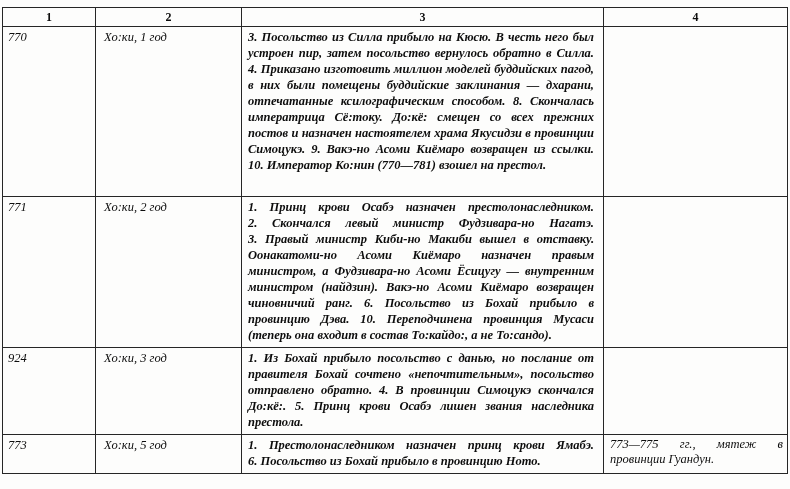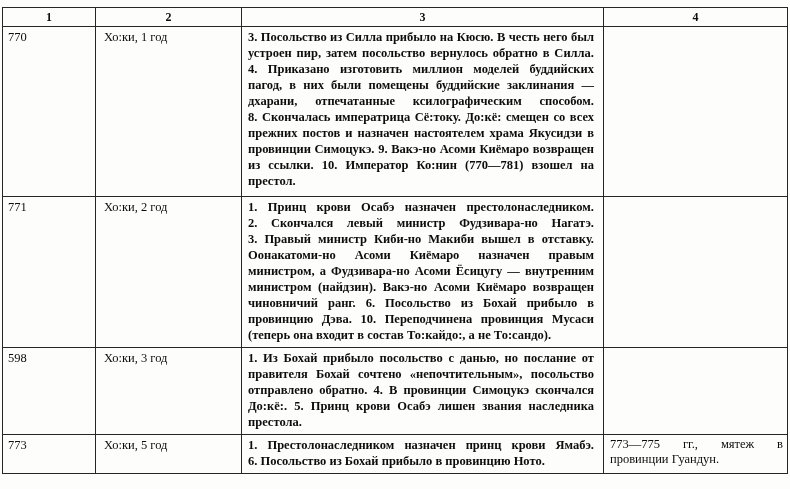--- a/index.html
+++ b/index.html
@@ -32,20 +32,21 @@
     padding: 0;
     text-align: center;
     font-size: 12px;
     font-weight: bold;
   }
   .chron td {
     vertical-align: top;
     font-size: 12.5px;
     line-height: 16px;
     padding: 2px 4px 4px 5px;
+    font-style: italic;
   }
   td.year  { padding-left: 5px; }
   td.era   { padding-left: 8px; }
   td.events {
     text-align: justify;
     font-weight: bold;
     padding-left: 6px;
     padding-right: 9px;
     hyphens: auto;
     -webkit-hyphens: auto;
@@ -89,21 +90,21 @@
           <td class="events"><b class="mnum">3.</b><span>&nbsp;Посольство из Силла прибыло на Кюсю. В честь него был устроен пир, затем посольство вернулось обратно в Силла.</span> <b class="mnum">4.</b><span>&nbsp;Приказано изготовить миллион моделей буддийских пагод, в них были помещены буддийские заклинания — дхарани, отпечатанные ксилографическим способом.</span> <b class="mnum">8.</b><span>&nbsp;Скончалась императрица Сё:току. До:кё: смещен со всех прежних постов и назначен настоятелем храма Якусидзи в провинции Симоцукэ.</span> <b class="mnum">9.</b><span>&nbsp;Вакэ-но Асоми Киёмаро возвращен из ссылки.</span> <b class="mnum">10.</b><span>&nbsp;Император Ко:нин (770—781) взошел на престол.</span></td>
           <td class="note"></td>
         </tr>
         <tr>
           <td class="year">771</td>
           <td class="era">Хо:ки, 2 год</td>
           <td class="events"><b class="mnum">1.</b><span>&nbsp;Принц крови Осабэ назначен престолонаследником.</span> <b class="mnum">2.</b><span>&nbsp;Скончался левый министр Фудзивара-но Нагатэ.</span> <b class="mnum">3.</b><span>&nbsp;Правый министр Киби-но Макиби вышел в отставку. Оонакатоми-но Асоми Киёмаро назначен правым министром, а Фудзивара-но Асоми Ёсицугу — внутренним министром (найдзин). Вакэ-но Асоми Киёмаро возвращен чиновничий ранг.</span> <b class="mnum">6.</b><span>&nbsp;Посольство из Бохай прибыло в провинцию Дэва.</span> <b class="mnum">10.</b><span>&nbsp;Переподчинена провинция Мусаси (теперь она входит в состав То:кайдо:, а не То:сандо).</span></td>
           <td class="note"></td>
         </tr>
         <tr>
-          <td class="year">598</td>
+          <td class="year">924</td>
           <td class="era">Хо:ки, 3 год</td>
           <td class="events"><b class="mnum">1.</b><span>&nbsp;Из Бохай прибыло посольство с данью, но послание от правителя Бохай сочтено «непочтительным», посольство отправлено обратно.</span> <b class="mnum">4.</b><span>&nbsp;В провинции Симоцукэ скончался До:кё:.</span> <b class="mnum">5.</b><span>&nbsp;Принц крови Осабэ лишен звания наследника престола.</span></td>
           <td class="note"></td>
         </tr>
         <tr>
           <td class="year">773</td>
           <td class="era">Хо:ки, 5 год</td>
           <td class="events"><b class="mnum">1.</b><span>&nbsp;Престолонаследником назначен принц крови Ямабэ.</span> <b class="mnum">6.</b><span>&nbsp;Посольство из Бохай прибыло в провинцию Ното.</span></td>
           <td class="note">773—775 гг., мятеж в провинции Гуандун.</td>
         </tr>

